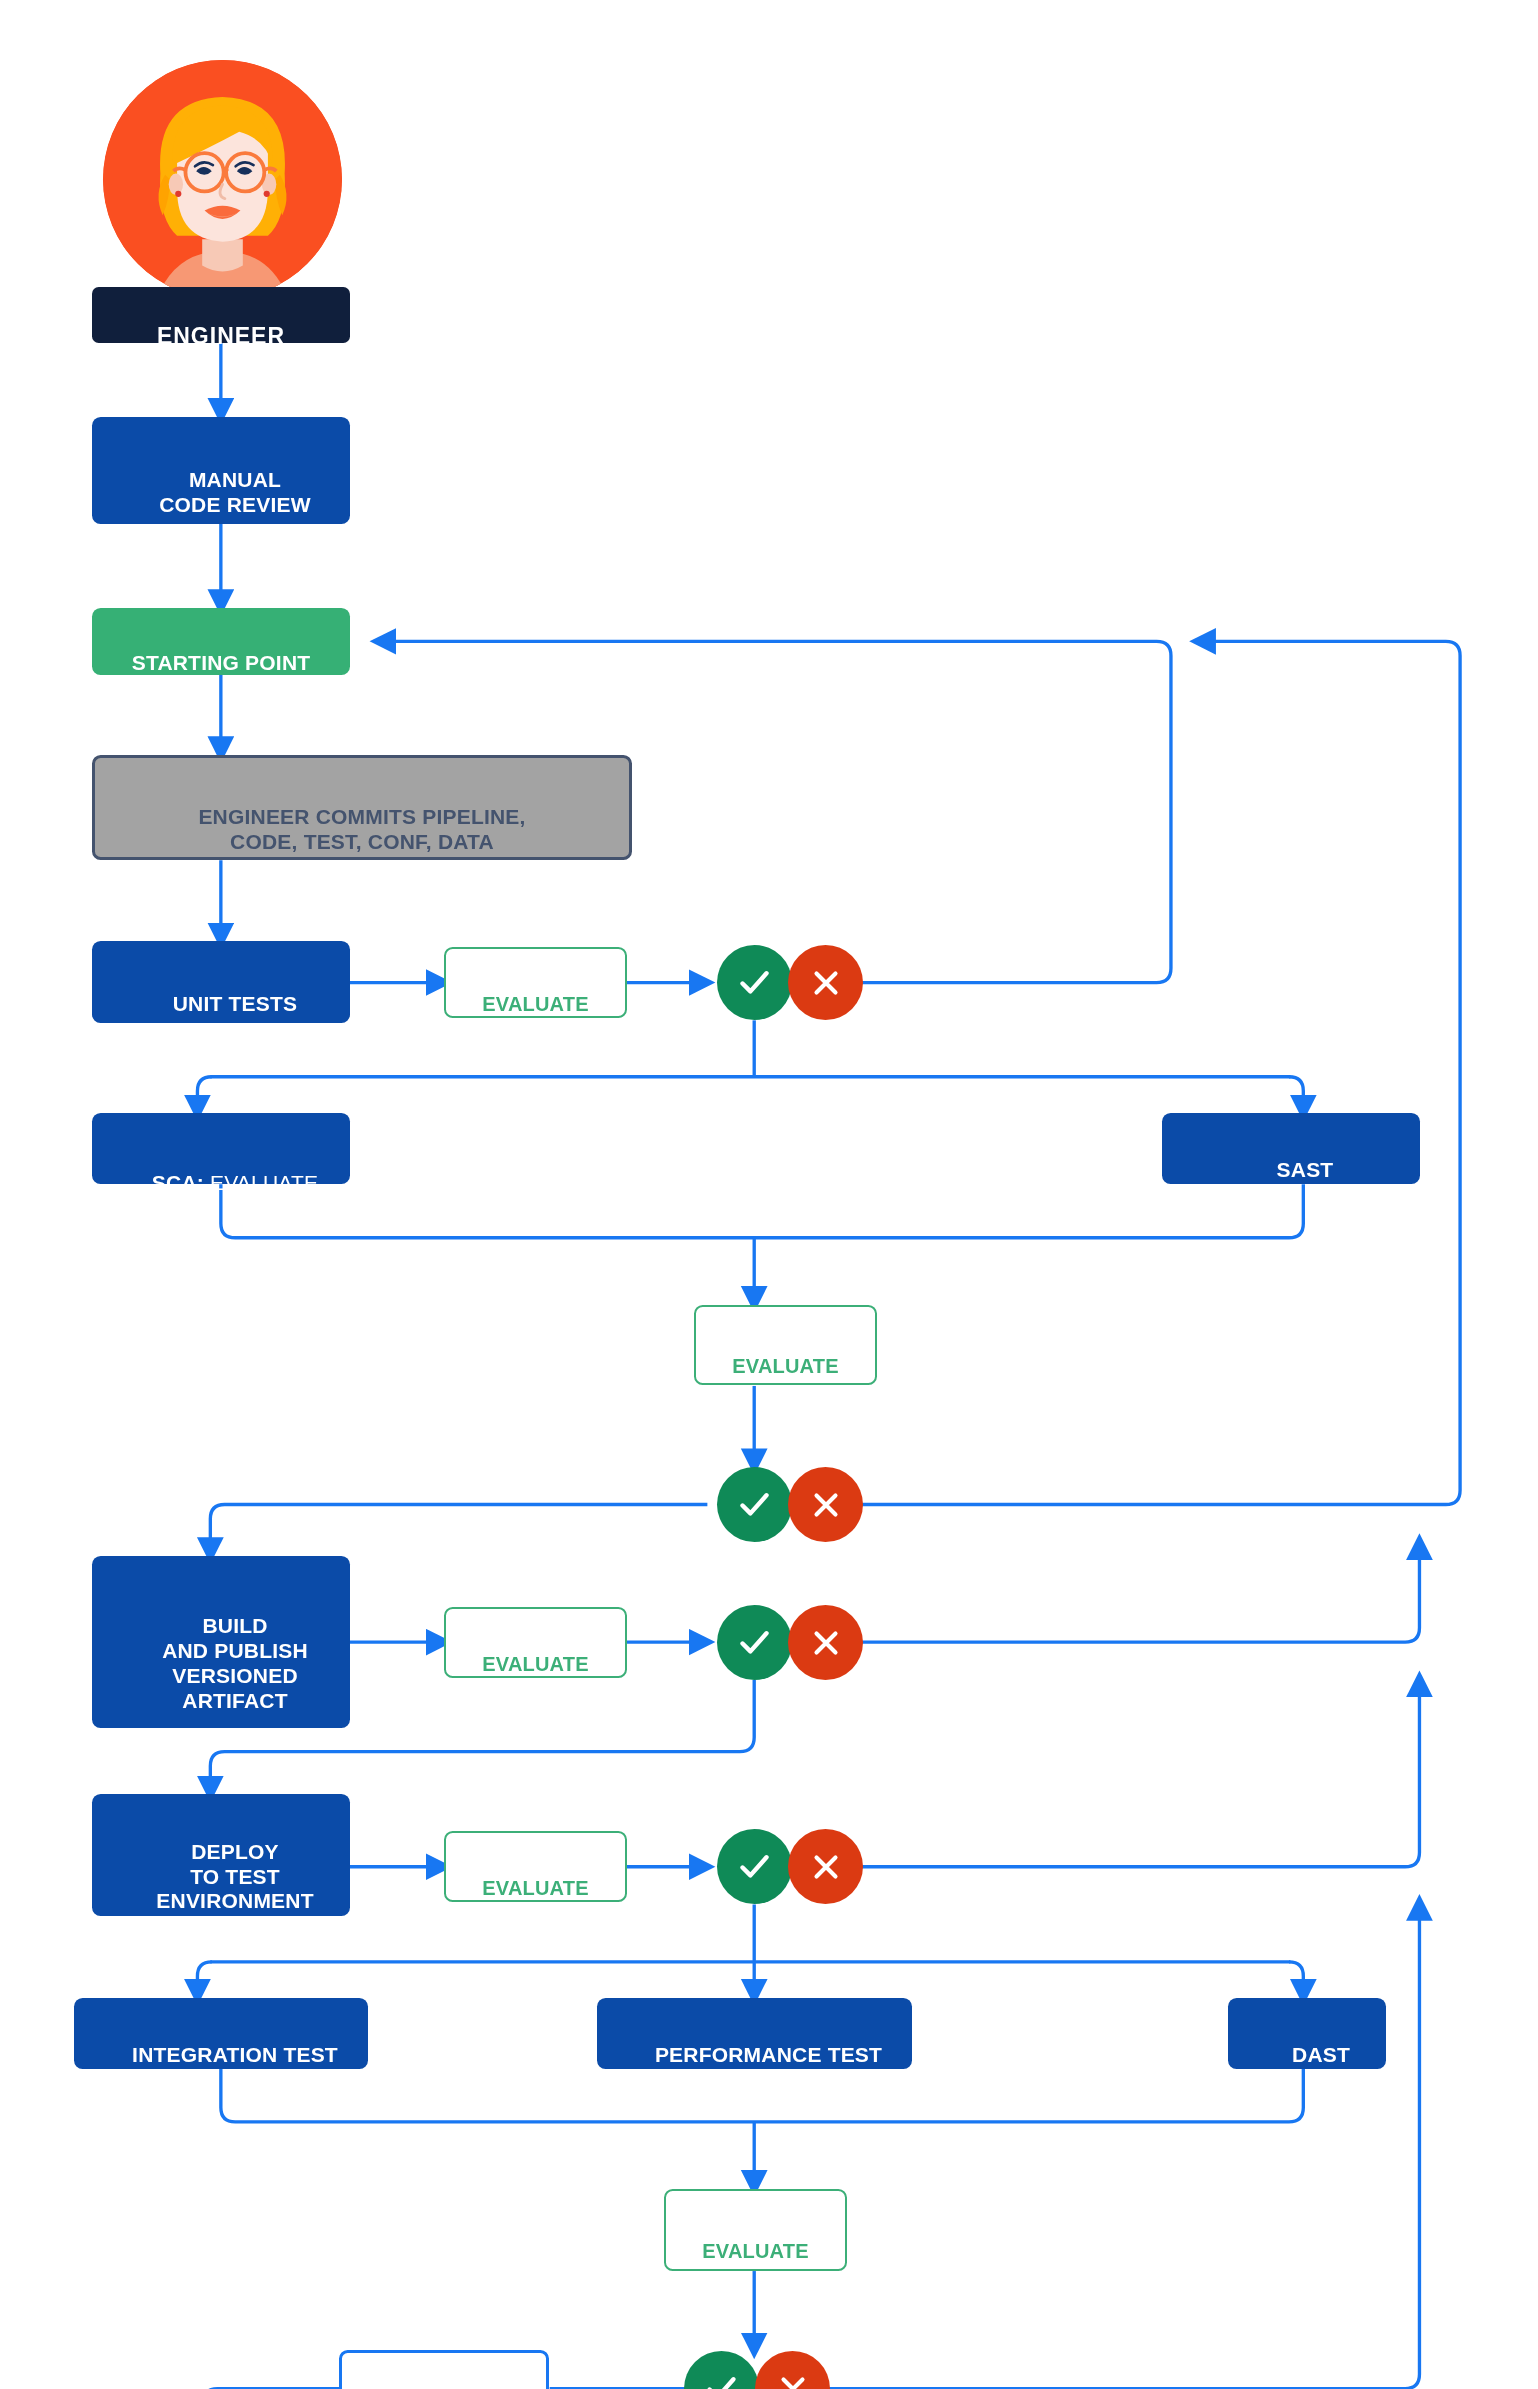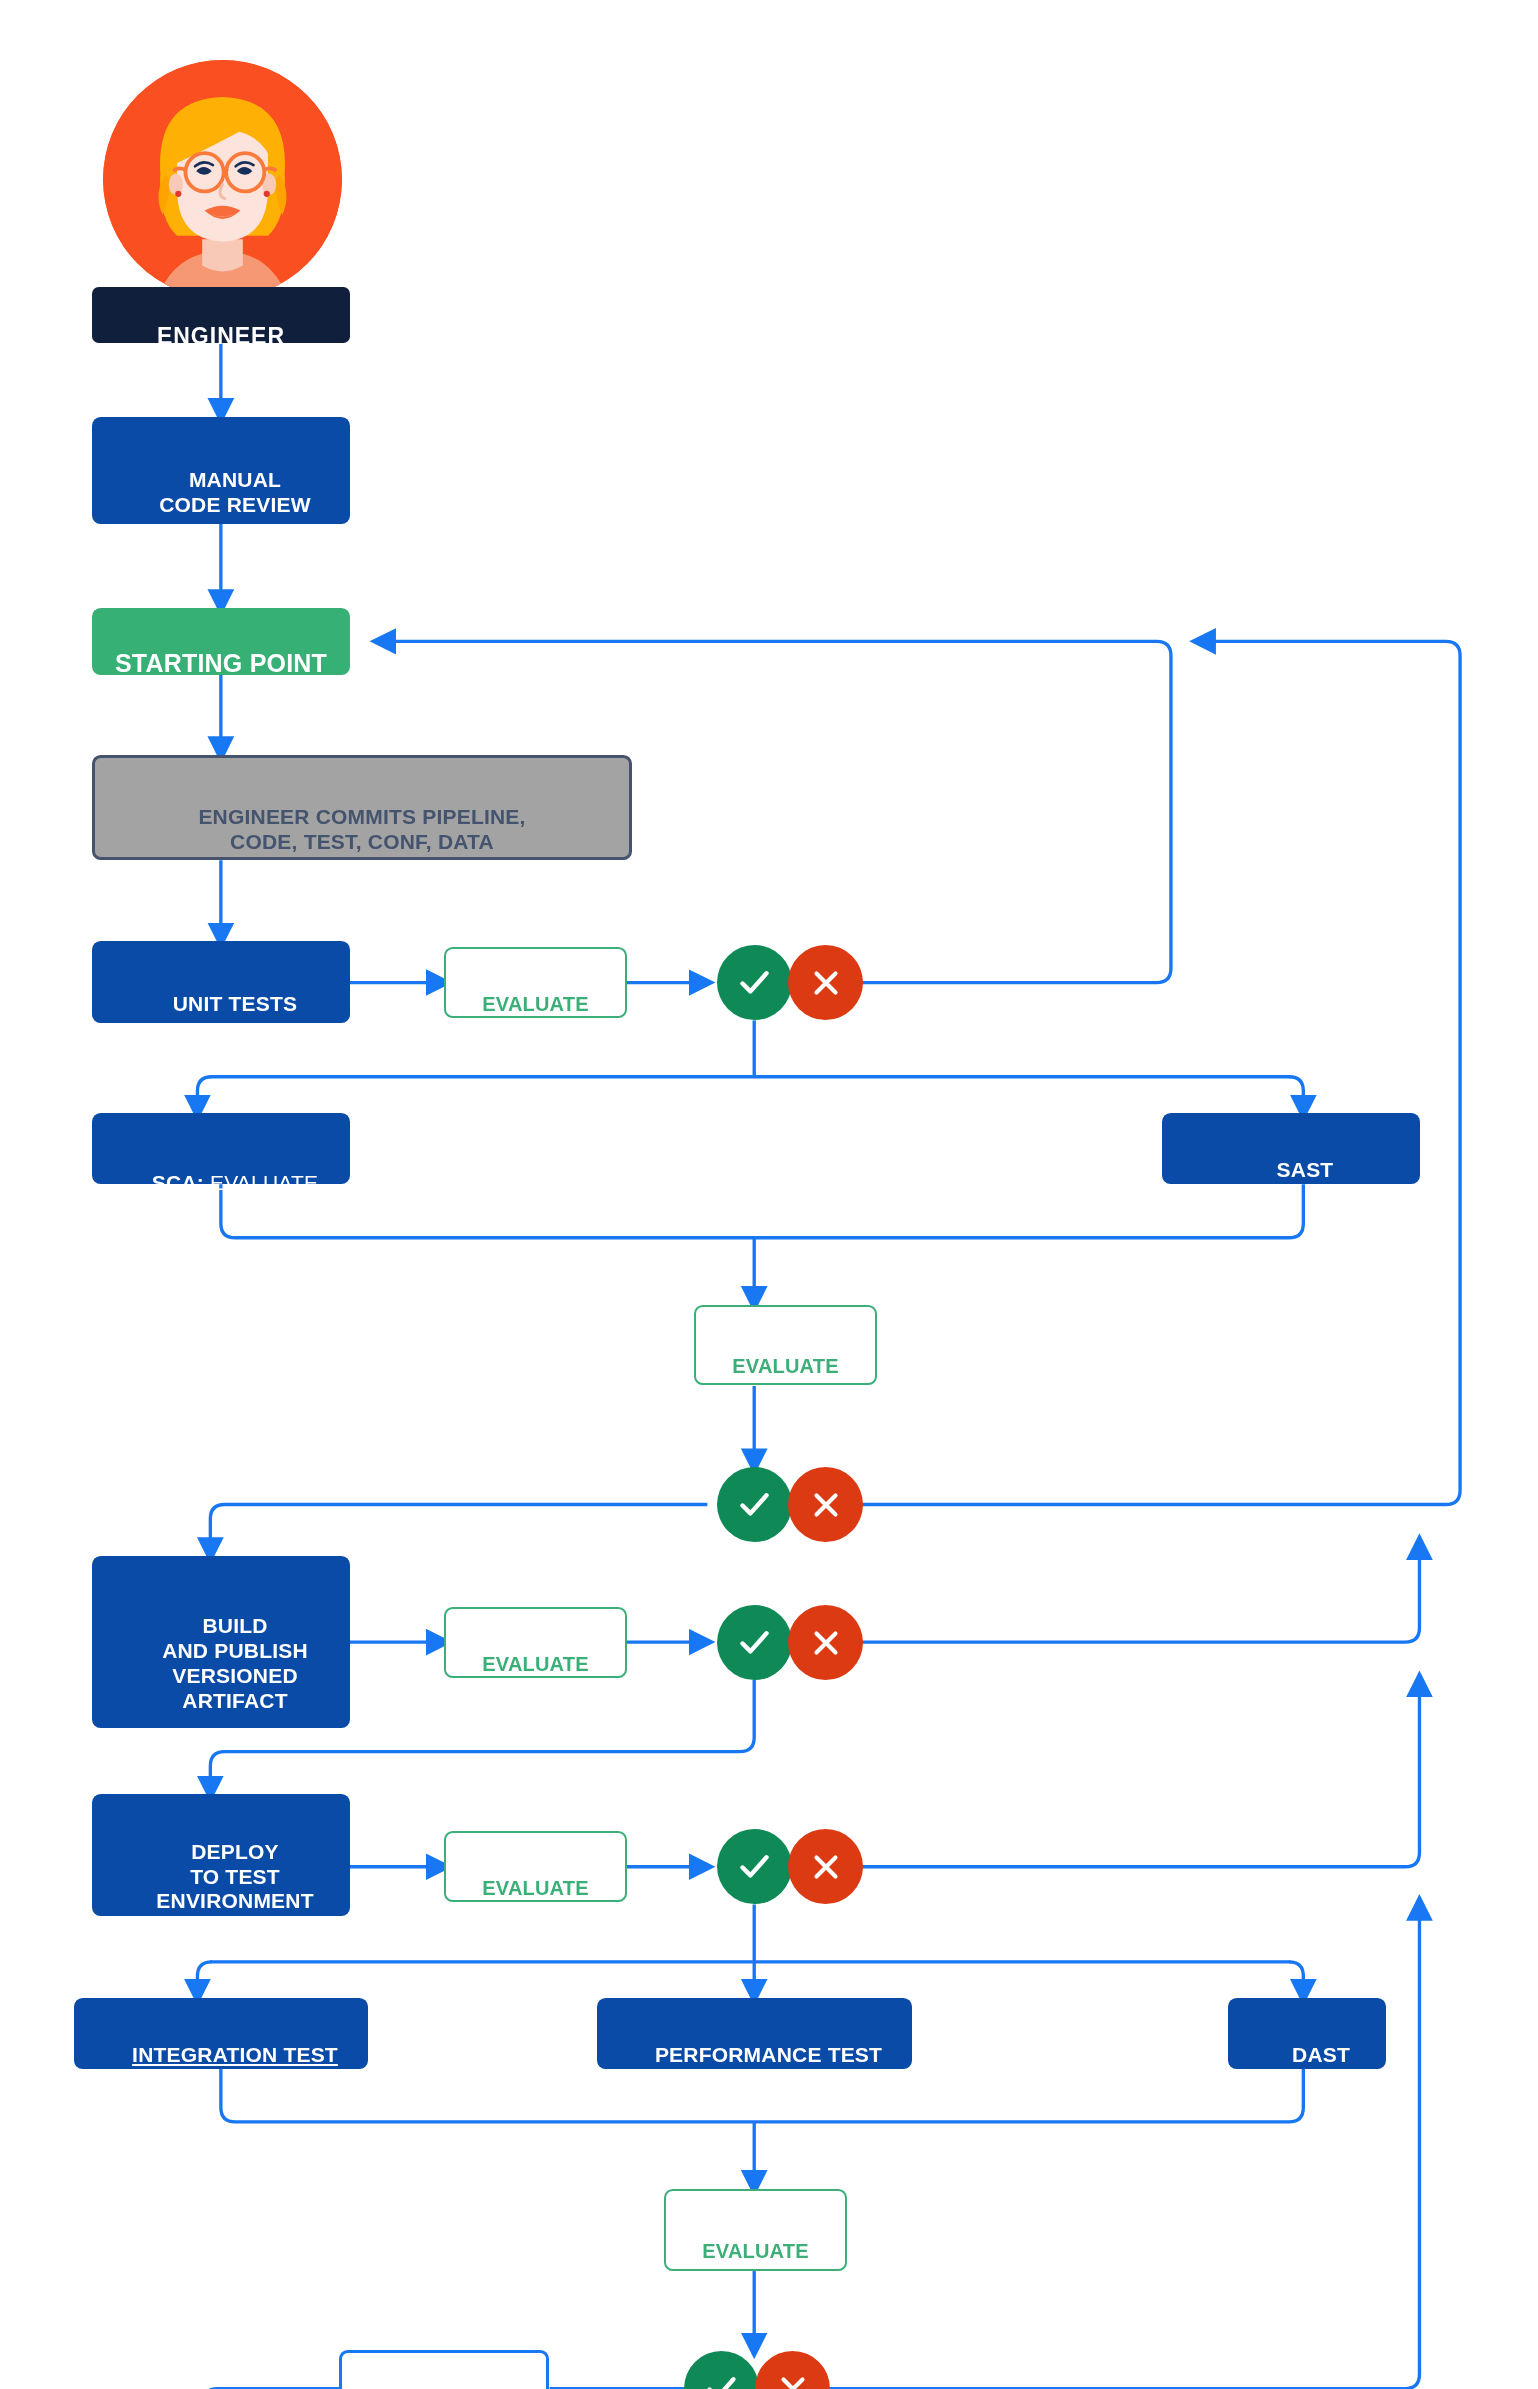--- a/index.html
+++ b/index.html
@@ -139,21 +139,21 @@
   <div class="node navy" style="left:92px;top:287px;width:258px;height:56px;border-radius:6.7px;">
     <span class="lbl" style="font-size:23px;letter-spacing:1px;">ENGINEER</span>
   </div>
 
   <div class="node blue" style="left:92px;top:417px;width:258px;height:107px;">
     <span class="lbl" style="font-size:21px;">MANUAL
 CODE REVIEW</span>
   </div>
 
   <div class="node green" style="left:92px;top:608px;width:258px;height:67px;">
-    <span class="lbl" style="font-size:25px;">STARTING POINT</span>
+    <span class="lbl" style="font-size:21px;">STARTING POINT</span>
   </div>
 
   <div class="node outlinebox" style="left:92px;top:755px;width:540px;height:105px;">
     <span class="lbl" style="font-size:21px;">ENGINEER COMMITS PIPELINE,
 CODE, TEST, CONF, DATA</span>
   </div>
 
   <div class="node blue" style="left:92px;top:941px;width:258px;height:82px;">
     <span class="lbl" style="font-size:21px;">UNIT TESTS</span>
   </div>
@@ -234,21 +234,21 @@
     <svg width="41" height="41" viewBox="0 0 24 24">
       <path d="M5 12.6 L9.6 17.2 L19 6.6" fill="none" stroke="#fff" stroke-width="2.6" stroke-linecap="round" stroke-linejoin="round"></path>
     </svg>
   </div>
   <div class="mark no" style="left:788px;top:1829px;width:75px;height:75px;">
     <svg width="38" height="38" viewBox="0 0 24 24">
       <path d="M6 6 L18 18 M18 6 L6 18" fill="none" stroke="#fff" stroke-width="2.6" stroke-linecap="round"></path>
     </svg>
   </div>
 
-  <div class="node blue" style="left:74px;top:1998px;width:294px;height:71px;text-decoration:underline;">
+  <div class="node blue" style="left:74px;top:1998px;width:294px;height:71px;">
     <span class="lbl" style="font-size:21px;">INTEGRATION TEST</span>
   </div>
   <div class="node blue" style="left:597px;top:1998px;width:315px;height:71px;">
     <span class="lbl" style="font-size:21px;">PERFORMANCE TEST</span>
   </div>
   <div class="node blue" style="left:1228px;top:1998px;width:158px;height:71px;">
     <span class="lbl" style="font-size:21px;">DAST</span>
   </div>
 
   <div class="node evalbox" style="left:664px;top:2189px;width:183px;height:82px;">

